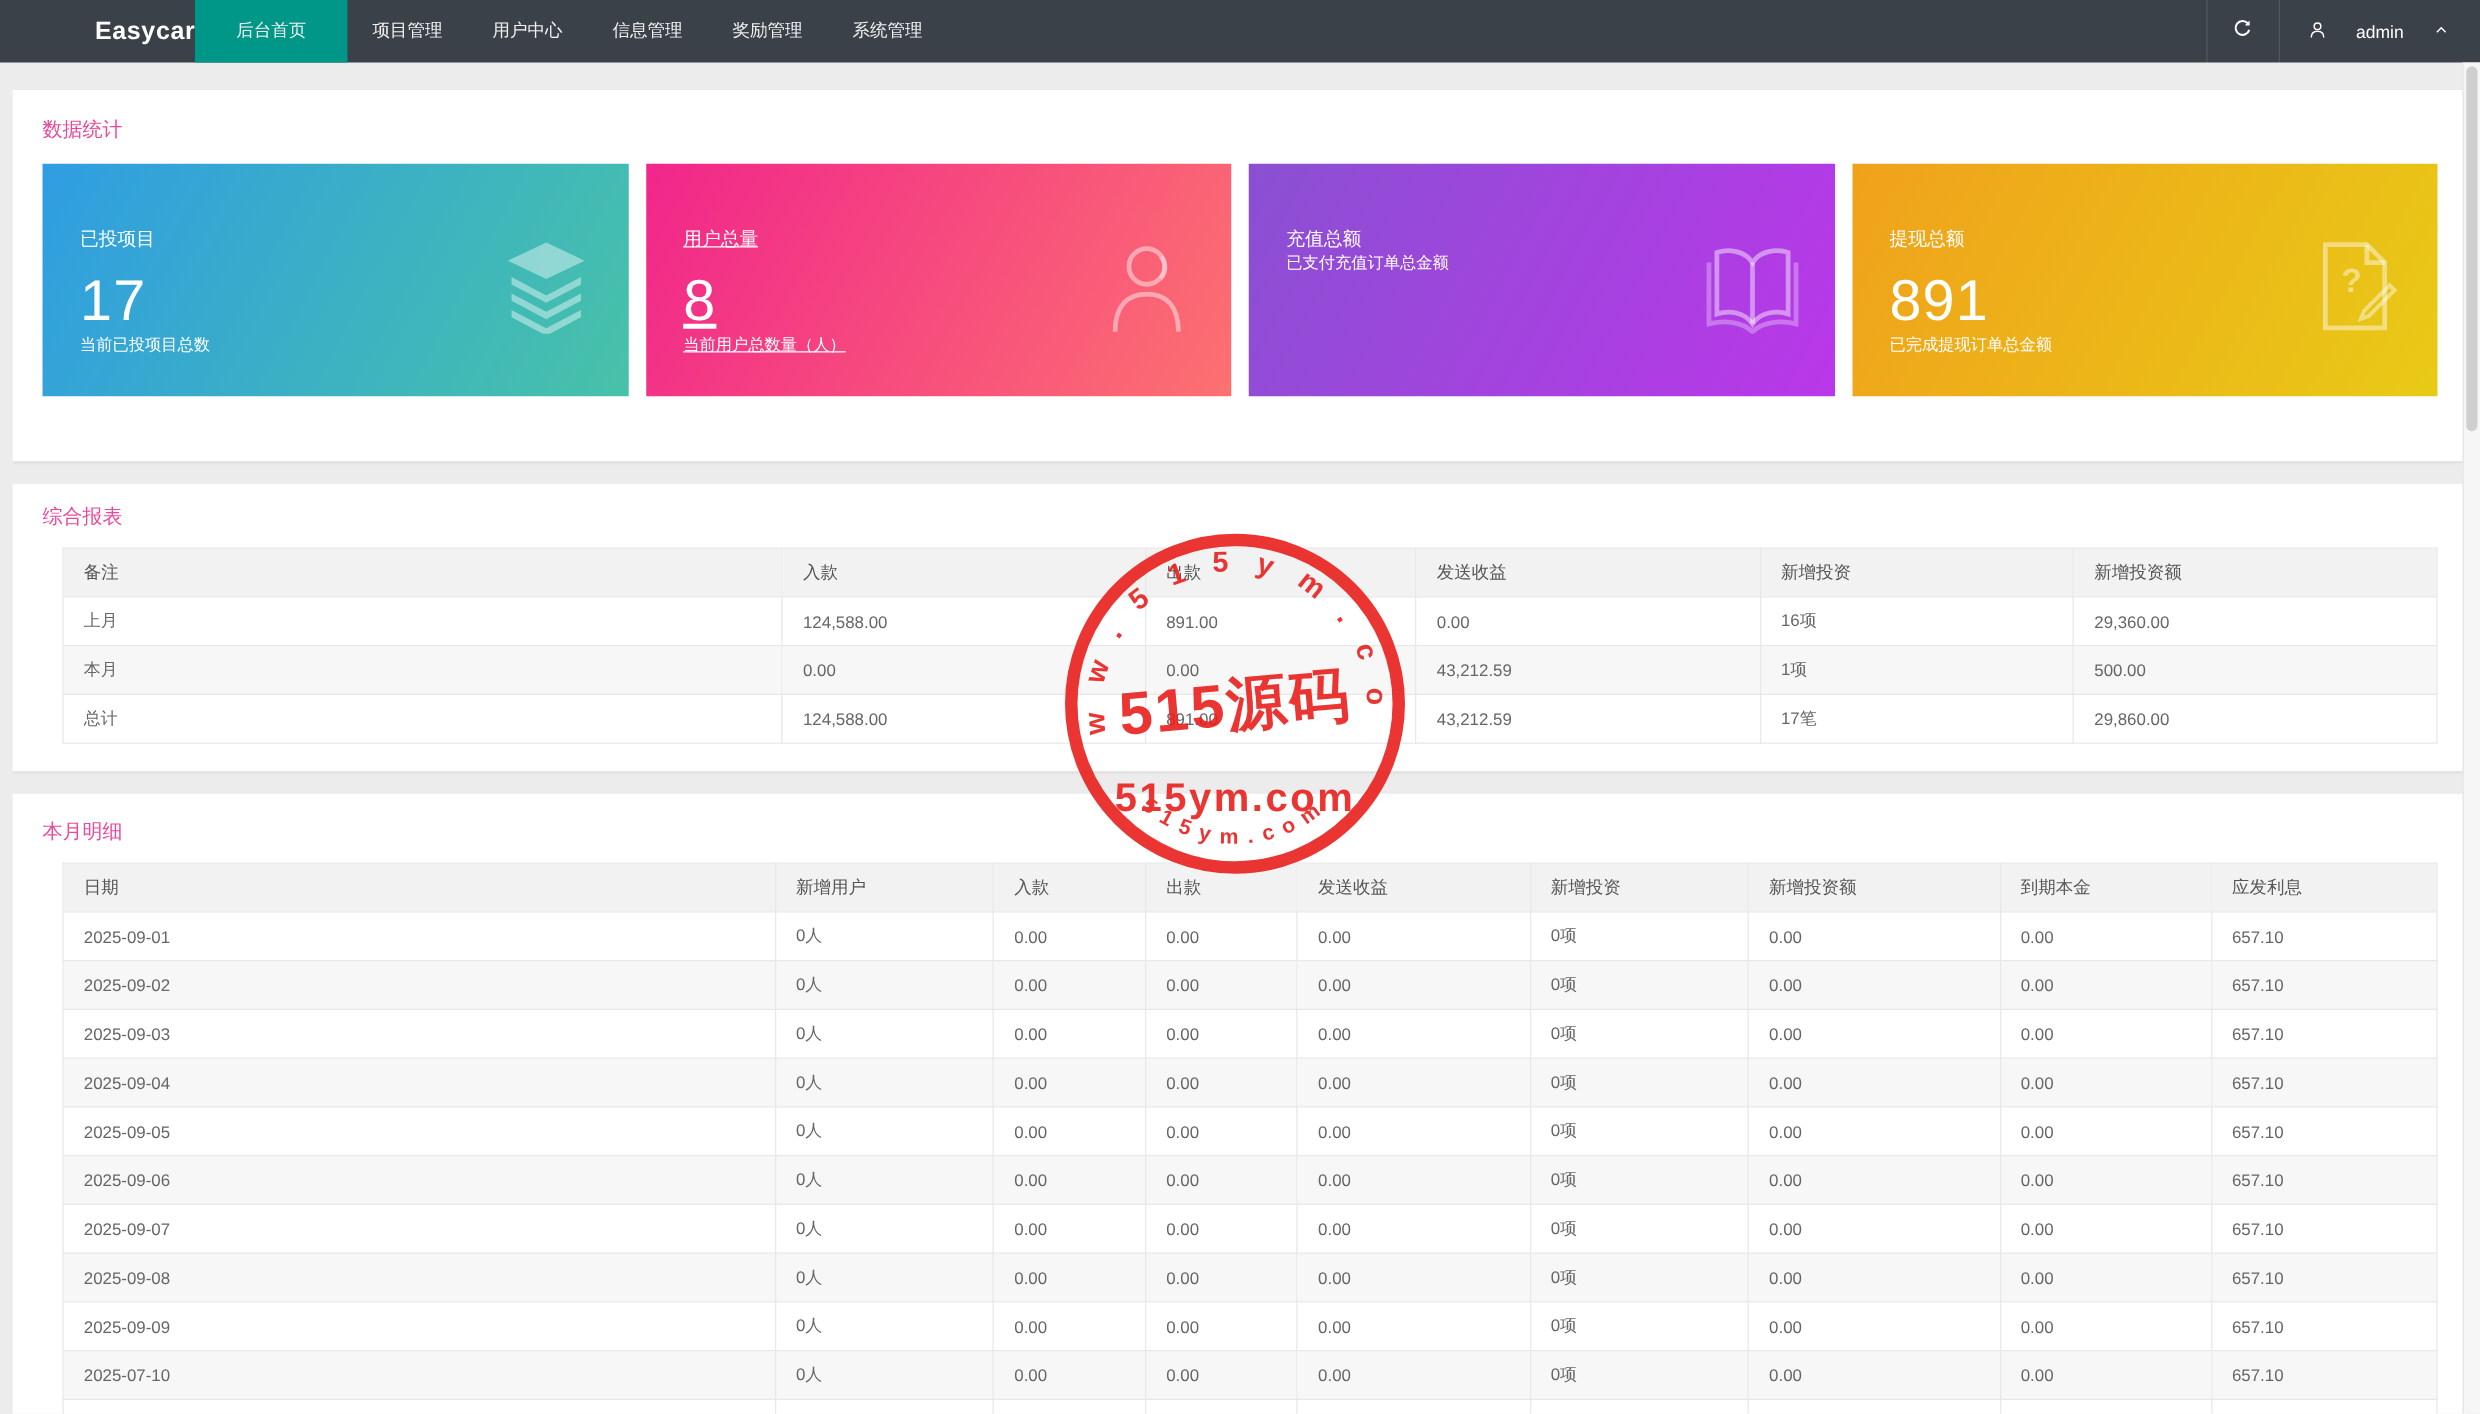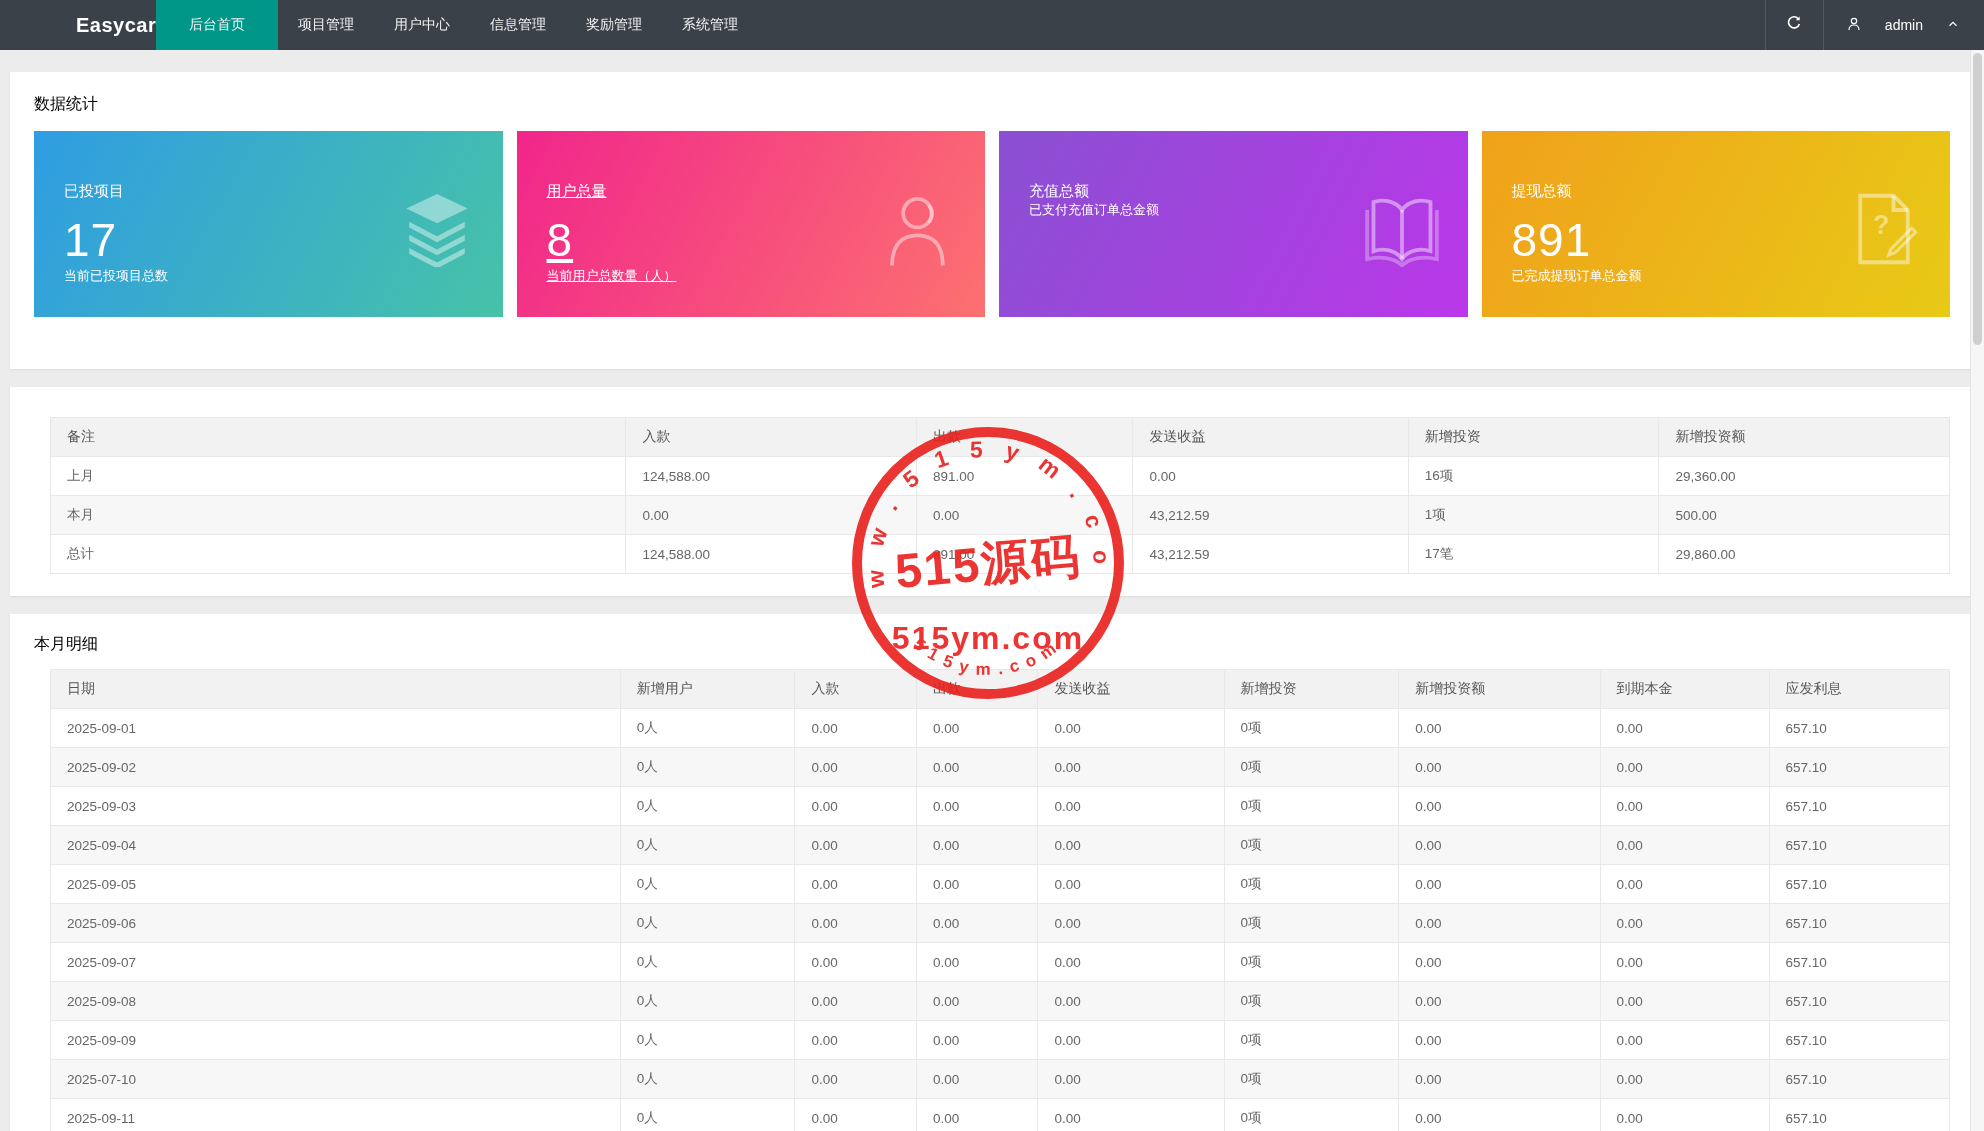--- a/index.html
+++ b/index.html
@@ -13,21 +13,21 @@
   .nav-tabs { display:flex; align-items:stretch; }
   .nav-tab { width:96px; display:flex; align-items:center; justify-content:center; font-size:14px; color:#f2f2f2; cursor:pointer; }
   .nav-tab.active { background:#009688; width:122px; }
   .nav-right { margin-left:auto; display:flex; align-items:stretch; }
   .nav-refresh { width:58px; display:flex; align-items:center; justify-content:center; border-left:1px solid rgba(255,255,255,.12); cursor:pointer; }
   .nav-user { display:flex; align-items:center; gap:23px; padding:0 24px 0 22px; border-left:1px solid rgba(255,255,255,.12); font-size:14px; cursor:pointer; }
 
   
   .page { padding:22px 10px 0; }
   .panel { background:#fff; box-shadow:0 1px 2px rgba(0,0,0,.07); }
-  .panel-title { font-size:16px; color:#000000; }
+  .panel-title { font-size:16px; color:#ec4899; }
 
   .panel-stats { padding:22px 24px 52px; margin-bottom:18px; }
   .cards { display:grid; grid-template-columns:repeat(4,1fr); gap:14px; margin-top:16px; }
   .card { height:186px; position:relative; color:#fff; padding:51px 30px 0; overflow:hidden; cursor:pointer; }
   .card-label { font-size:15px; }
   .card-value { font-size:46px; font-weight:400; margin-top:12px; letter-spacing:1px; }
   .card-caption { font-size:13px; }
   .card-icon { position:absolute; right:28px; top:60px; width:76px; height:76px; }
 
   .panel-report { padding:16px 24px 22px; margin-bottom:18px; }
@@ -145,20 +145,21 @@
               <text x="17" y="27" font-size="17" font-weight="bold" fill="rgba(255,255,255,.45)" stroke="none">?</text>
               <path d="M44 26 L31 39 L27 40.5 L28.5 36.5 L41.5 23.5 Z" stroke-width="2"></path>
             </svg>
           </span>
         </div>
 
       </div>
     </div>
 
     <div class="panel panel-report">
+      <div class="panel-title">综合报表</div>
       <div class="tbl-wrap">
         <table>
           <colgroup>
             <col style="width:30.3%">
               <col style="width:15.3%">
               <col style="width:11.4%">
             <col style="width:14.5%">
               <col style="width:13.2%">
               <col style="width:15.3%">
           </colgroup>

